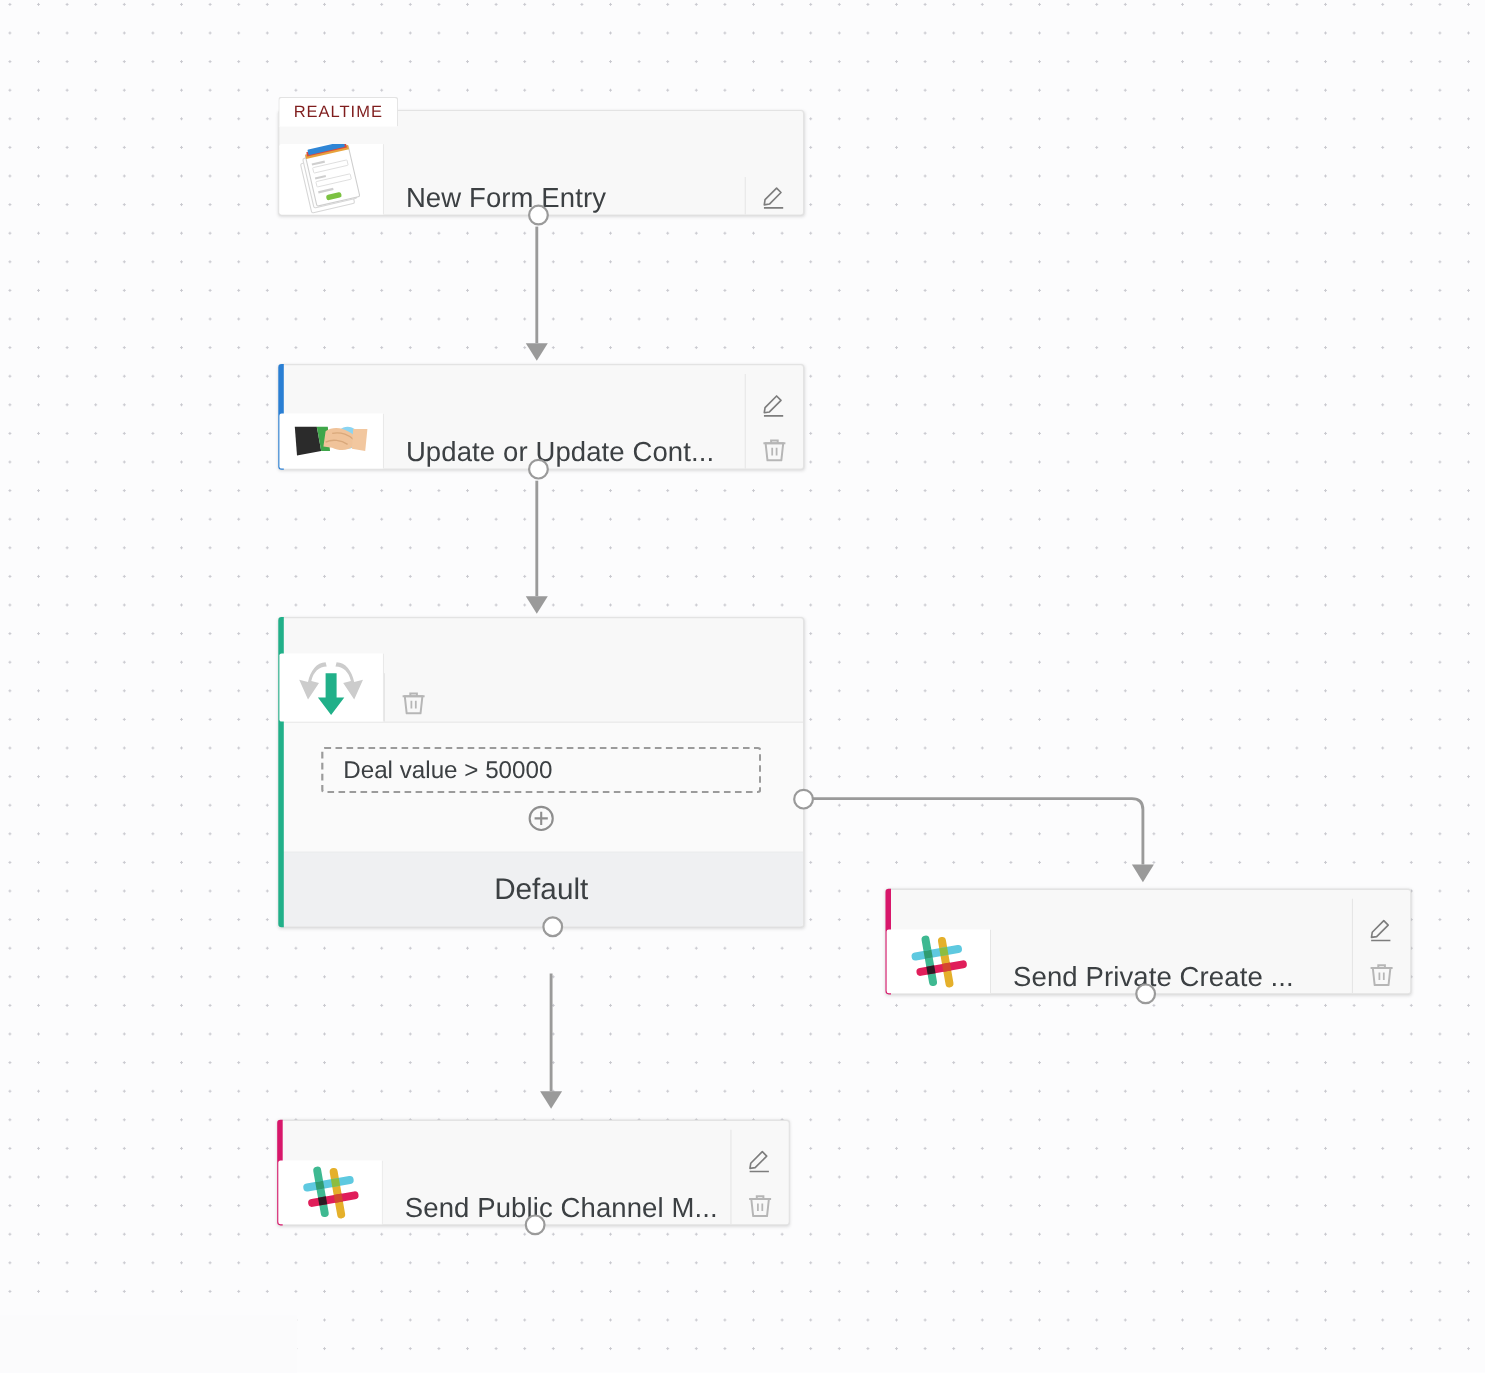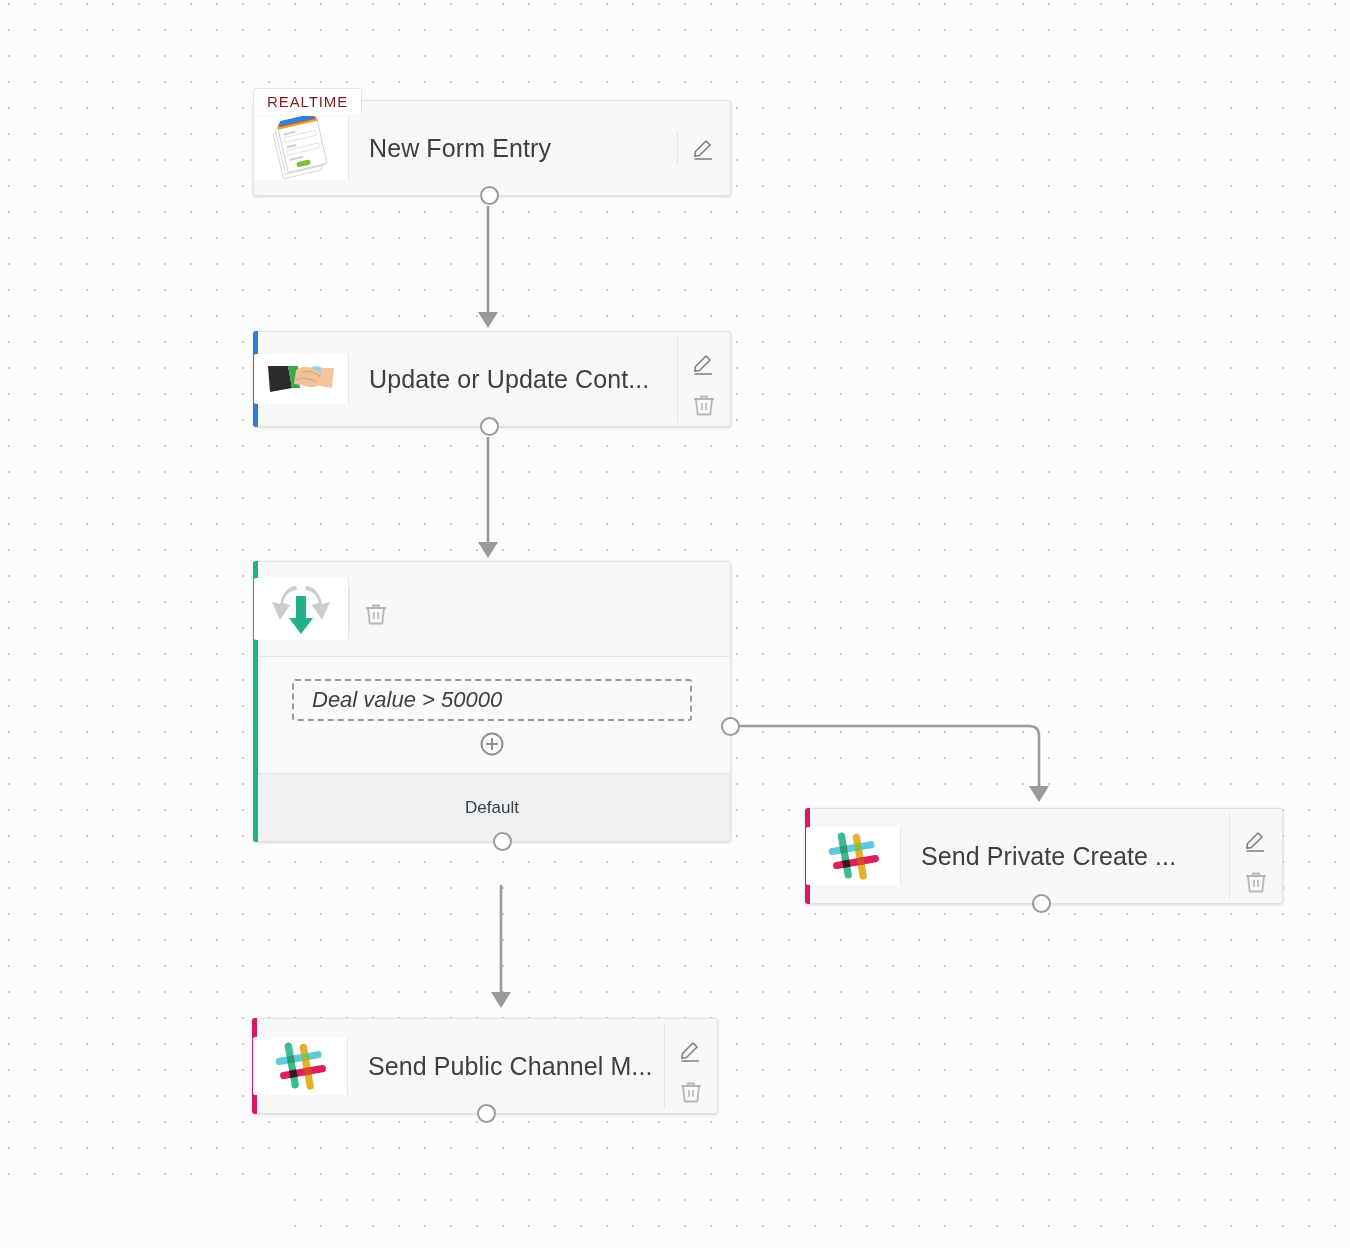--- a/index.html
+++ b/index.html
@@ -26,21 +26,21 @@
     position: absolute;
     background: #f8f8f8;
     border: 1px solid #e3e3e3;
     border-radius: 3px;
     box-shadow: 0 1px 3px rgba(0,0,0,0.13), 0 0 0 0.5px rgba(0,0,0,0.02);
     display: flex;
     flex-direction: column;
   }
   .node-row {
     display: flex;
-    align-items: center;
+    align-items: flex-end;
     height: 94px;
     position: relative;
   }
   .accent {
     position: absolute;
     left: -1px;
     top: -1px;
     bottom: -1px;
     width: 5px;
     border-radius: 3px 0 0 3px;
@@ -97,21 +97,20 @@
     color: #7f1d1d;
     padding: 5px 13px 4px 13px;
     line-height: 1.1;
     margin-top: 20px;
   }
   
   .branch-area {
     background: #fafafa;
     border-top: 1px solid #e6e6e6;
     padding: 22px 0 0 0;
-    font-style: italic;
   }
   .branch-cond {
     margin: 0 38px;
     border: 2px dashed #9b9b9b;
     border-radius: 3px;
     height: 42px;
     display: flex;
     align-items: center;
     padding-left: 18px;
     font-size: 22px;
@@ -124,21 +123,21 @@
     align-items: center;
     padding: 10px 0 12px 0;
   }
   .default-row {
     background: #eff0f2;
     border-top: 1px solid #e4e5e7;
     height: 68px;
     display: flex;
     align-items: center;
     justify-content: center;
-    font-size: 17px;
+    font-size: 27px;
     color: #3c4043;
     border-radius: 0 0 3px 3px;
   }
   
   .port {
     position: absolute;
     width: 19px; height: 19px;
     border-radius: 50%;
     background: #ffffff;
     border: 2px solid #9a9a9a;

